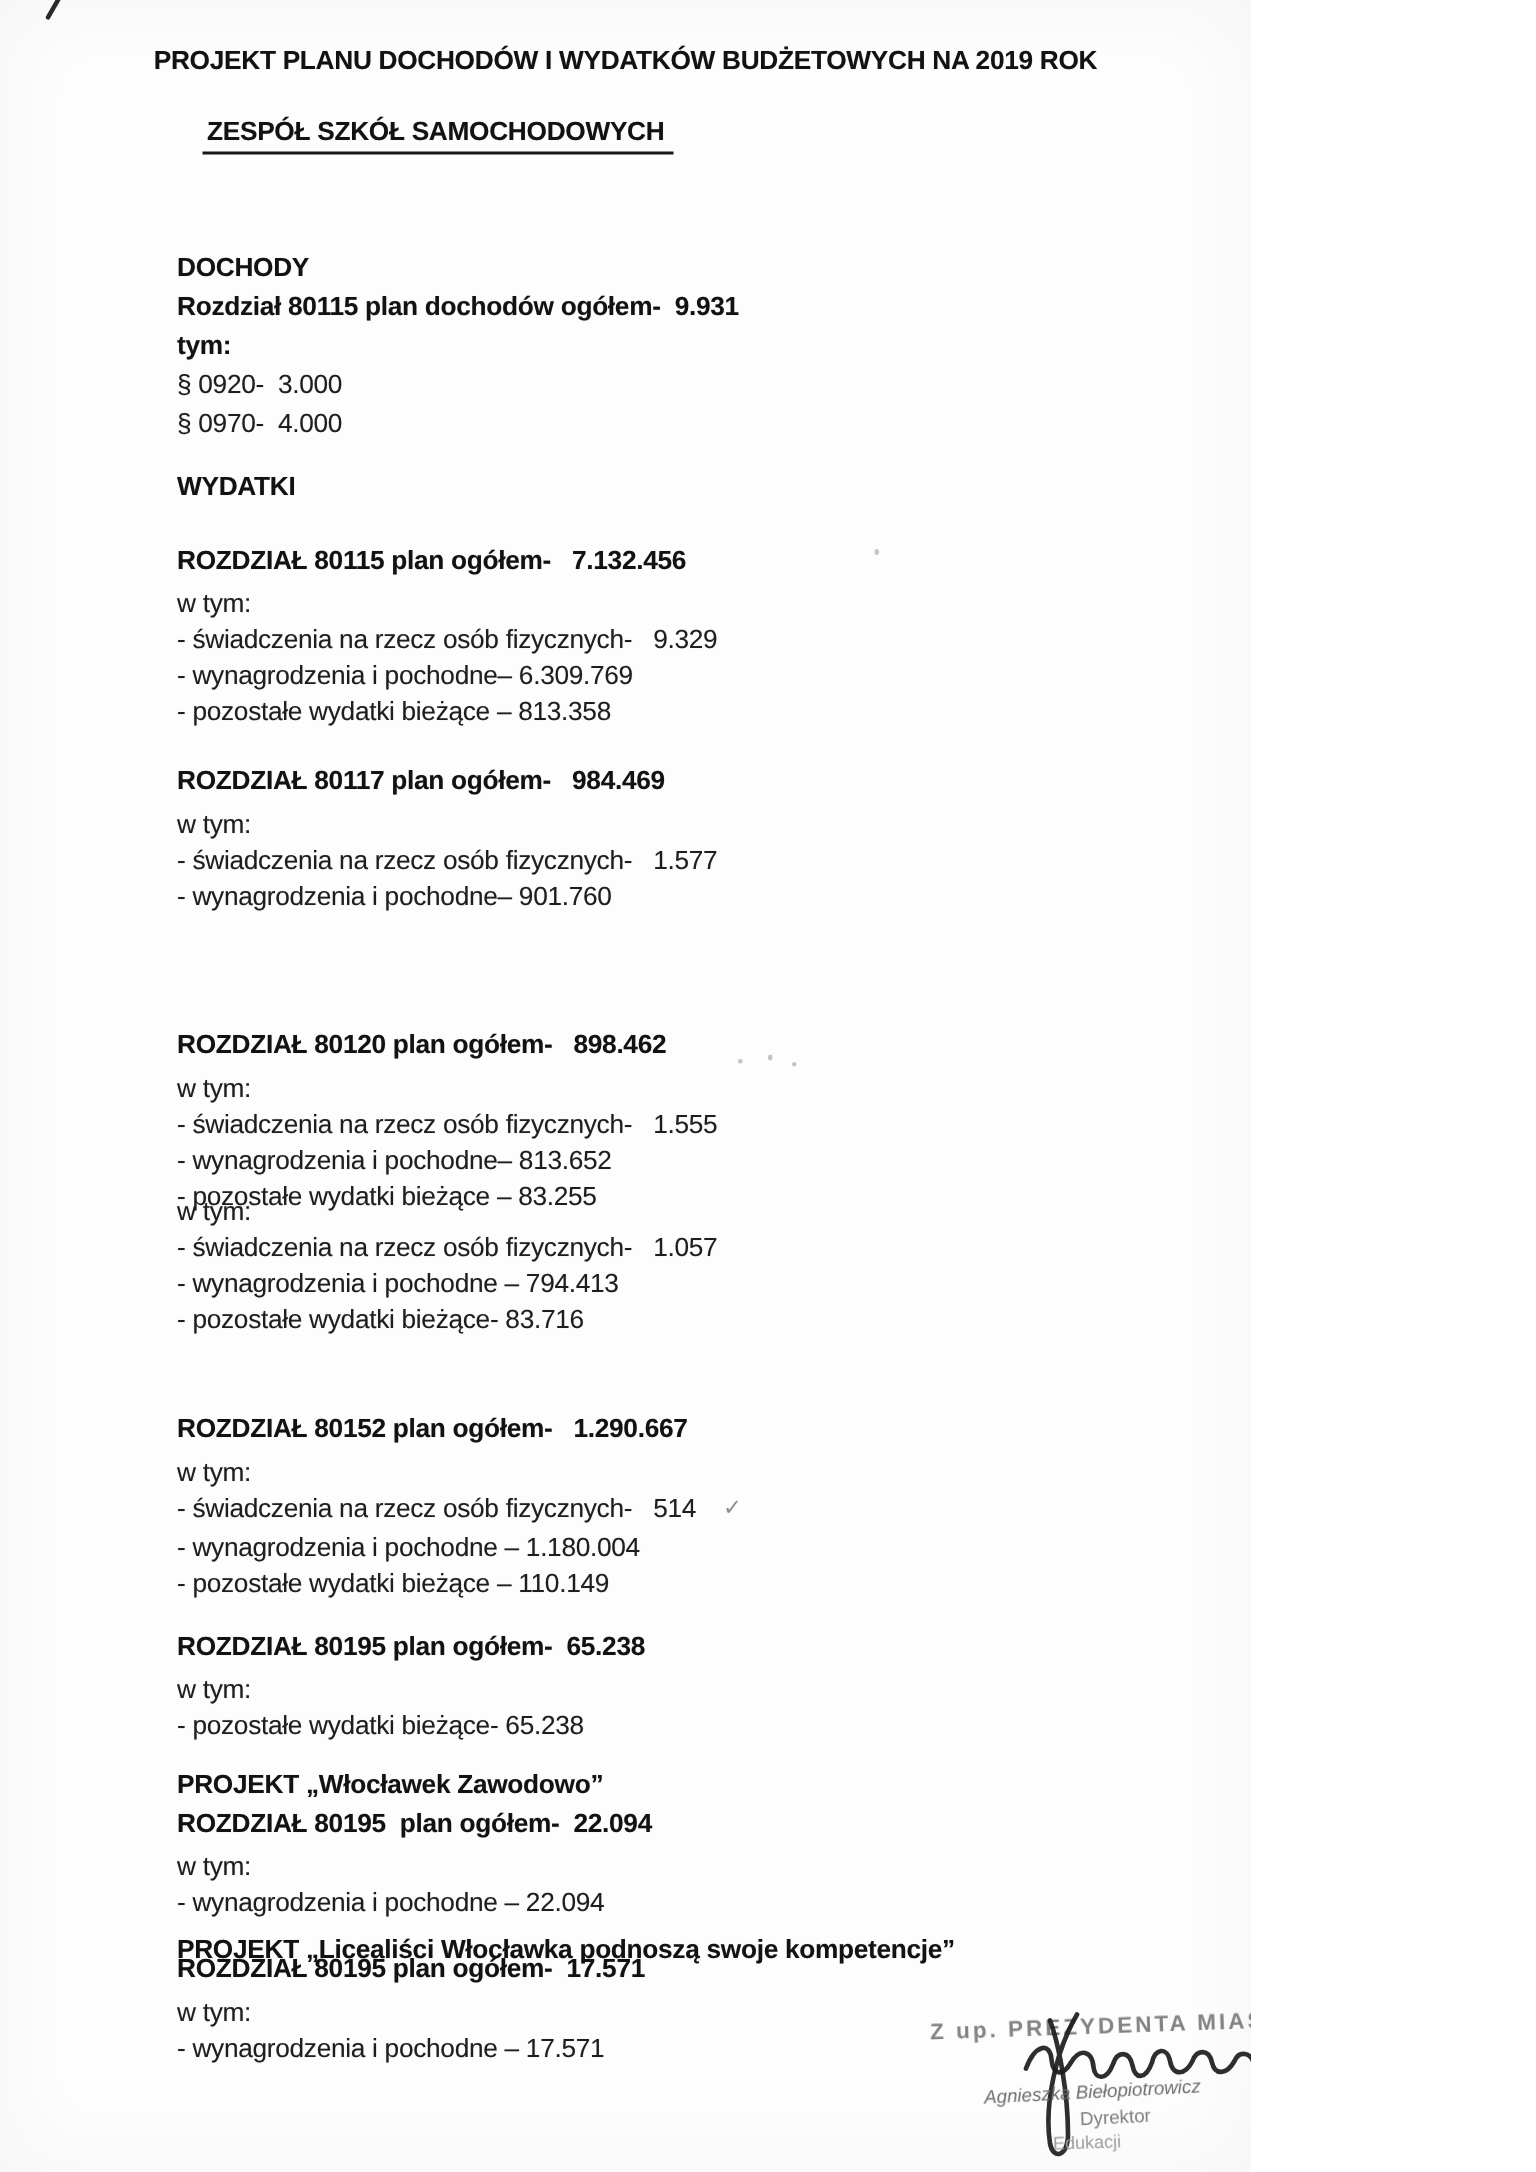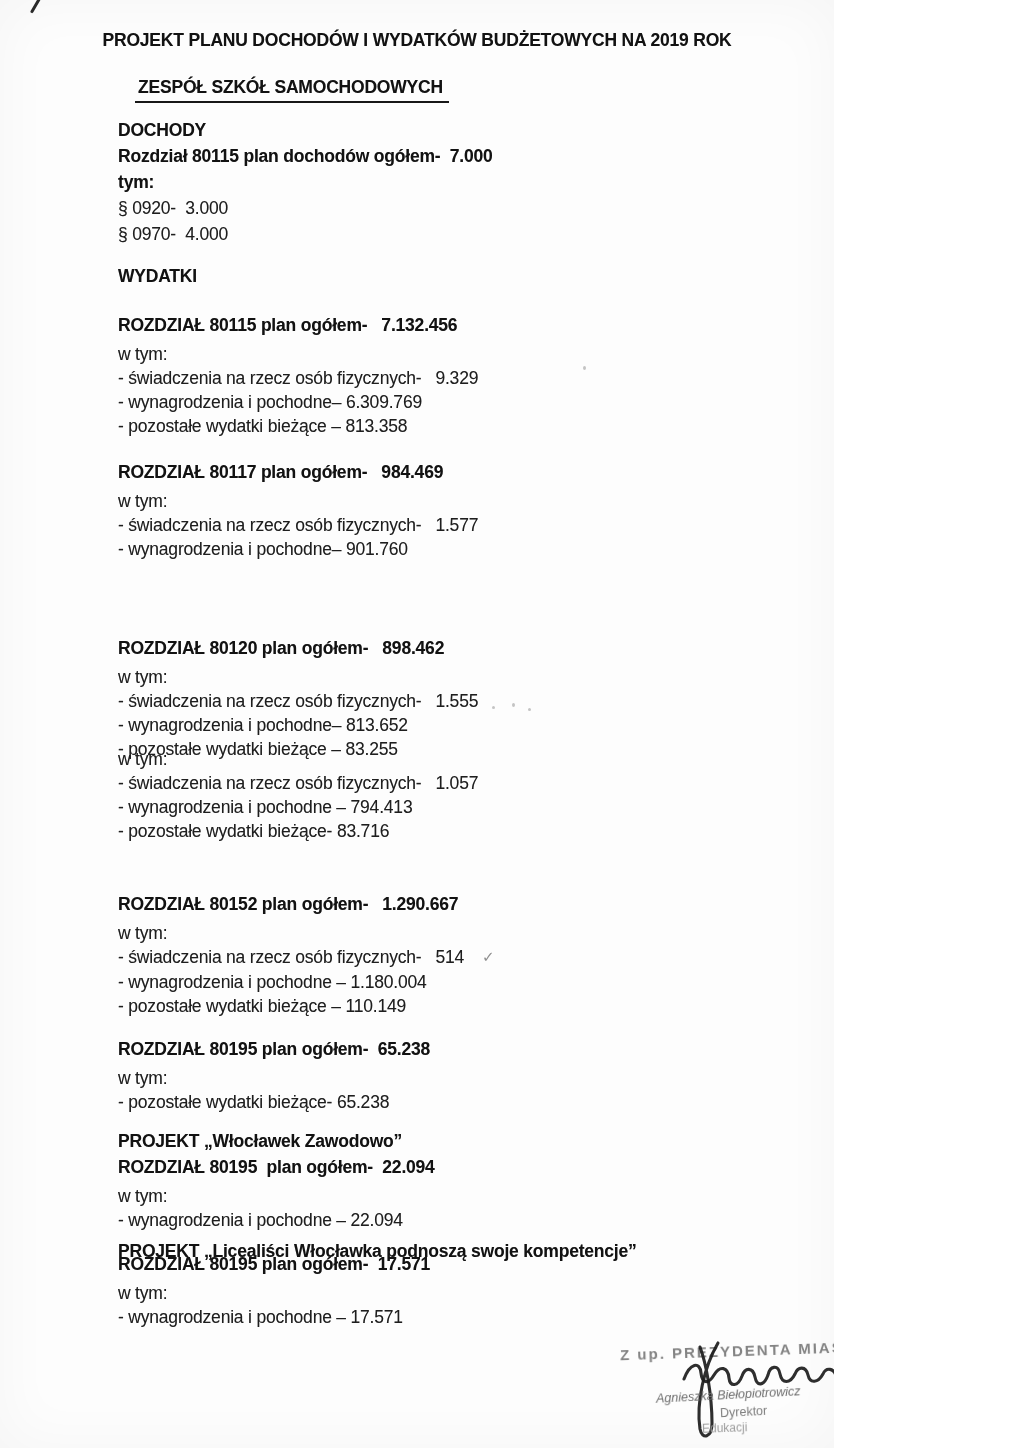--- a/index.html
+++ b/index.html
@@ -8,21 +8,21 @@
     position: relative;
     width: 834px;
     height: 1448px;
     background: #fdfdfd;
     overflow: hidden;
     font-family: "Liberation Sans", "DejaVu Sans", sans-serif;
     color: #1a1a1a;
     box-shadow: inset 0 0 60px rgba(0,0,0,0.035);
     text-shadow: 0 0 0.6px rgba(0,0,0,0.30);
   }
-  .abs { position: absolute; left: 118px; }
+  .abs { position: absolute; left: 118px; margin-top: 48px; }
   .title {
     position: absolute; top: 30px; left: 0; width: 100%;
     text-align: center; font-size: 17.5px; font-weight: 700;
     letter-spacing: -0.2px; color: #121212;
   }
   .unit {
     position: absolute; top: 77px; left: 115px;
     font-size: 17.5px; font-weight: 700; color: #121212;
     border-bottom: 2.5px solid #181818; padding: 0 6px 3px 3px;
     letter-spacing: -0.2px;
@@ -79,21 +79,21 @@
   <div class="speck" style="left:492px;top:706px;width:3px;height:3px;"></div>
   <div class="speck" style="left:512px;top:703px;width:3px;height:4px;"></div>
   <div class="speck" style="left:528px;top:708px;width:3px;height:3px;"></div>
   <div class="speck" style="left:915px;top:130px;width:4px;height:3px;"></div>
 
   <div class="title">PROJEKT PLANU DOCHODÓW I WYDATKÓW BUDŻETOWYCH NA 2019 ROK</div>
   <div class="unit">ZESPÓŁ SZKÓŁ SAMOCHODOWYCH</div>
 
   <section class="abs" style="top:117px">
     <div class="b">DOCHODY</div>
-    <div class="b">Rozdział 80115 plan dochodów ogółem-  7.000</div>
+    <div class="b">Rozdział 80115 plan dochodów ogółem-  9.931</div>
     <div class="b">tym:</div>
     <div class="line">§ 0920-  3.000</div>
     <div class="line">§ 0970-  4.000</div>
   </section>
 
   <div class="abs b" style="top:263px">WYDATKI</div>
 
   <section class="abs blk" style="top:312px">
     <div class="b head">ROZDZIAŁ 80115 plan ogółem-   7.132.456</div>
     <div class="line wtym">w tym:</div>

